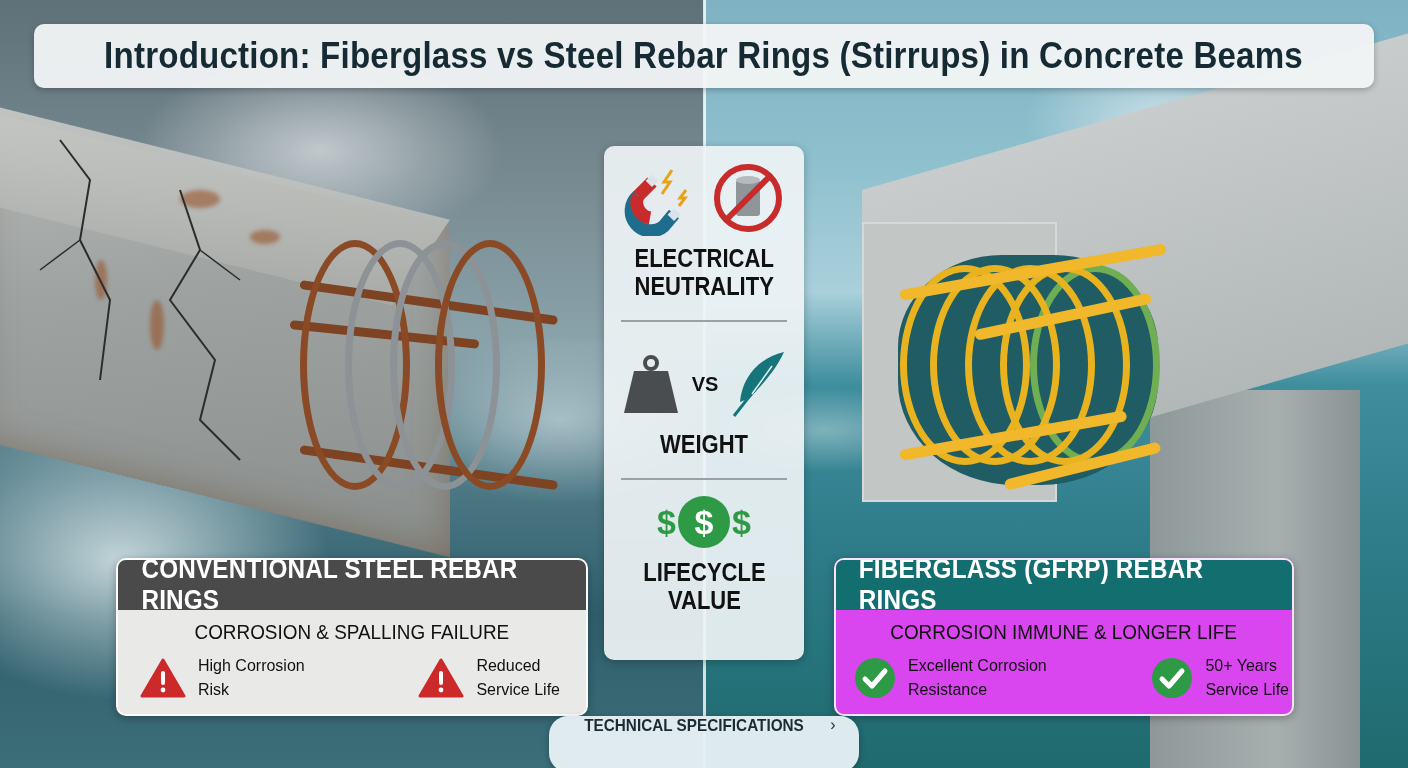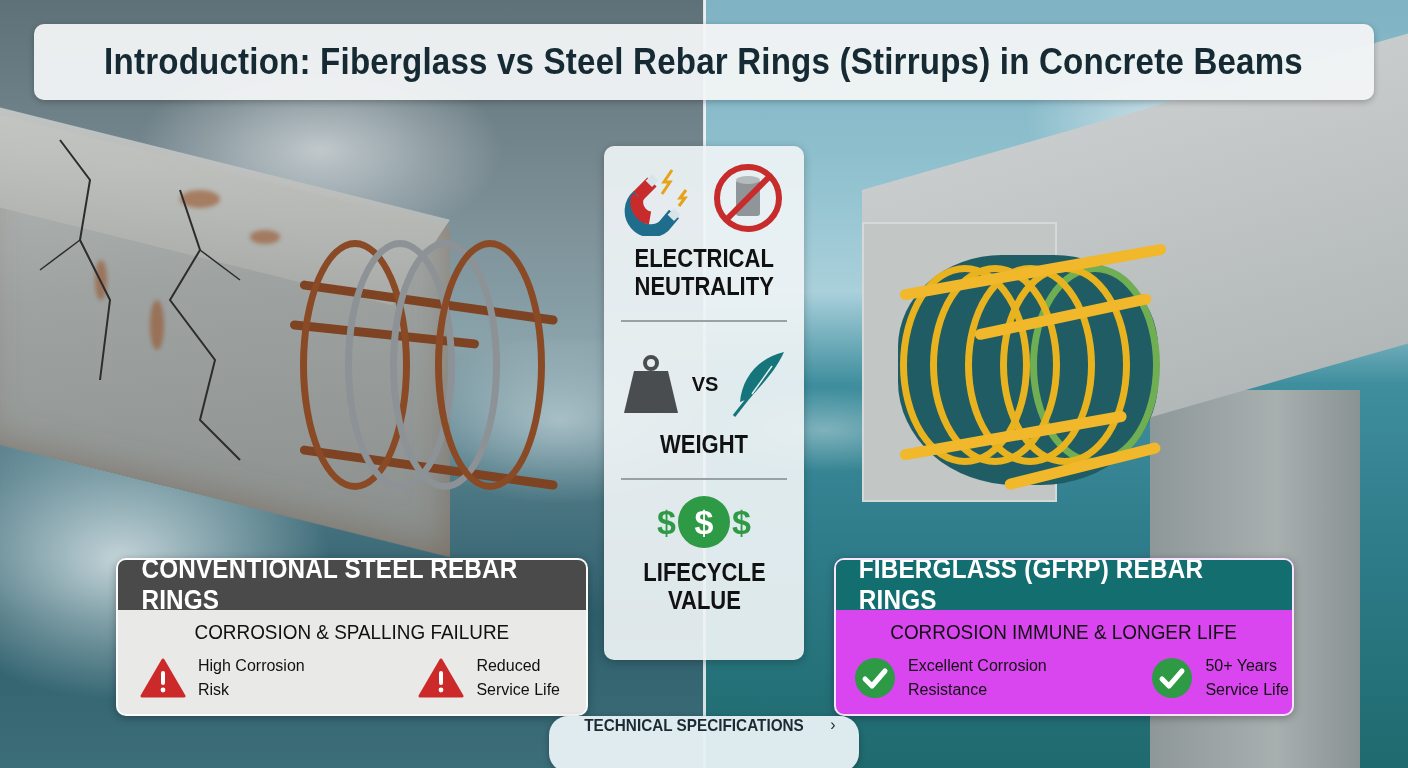--- a/index.html
+++ b/index.html
@@ -64,21 +64,21 @@
     background: linear-gradient(90deg, #8f9899 0%, #a7afaf 60%, #8a9394 100%);
   }
   .cage-right { position: absolute; left: 880px; top: 255px; width: 300px; height: 240px; }
   .hole-right { position: absolute; left: 18px; top: 0px; width: 260px; height: 230px; background: #1f5c63; border-radius: 40% 40% 45% 45%; }
   .ring-r { position: absolute; top: 10px; width: 130px; height: 200px; border: 7px solid #e9b320; border-radius: 50%; }
   .ring-r.green { border-color: #6fae52; }
   .bar-r { position: absolute; height: 11px; background: #f0b82a; border-radius: 6px; transform-origin: left center; }
 
   
   .title-bar {
-    position: absolute; left: 34px; top: 24px; width: 1340px; height: 76px;
+    position: absolute; left: 34px; top: 24px; width: 1340px; height: 64px;
     background: rgba(242,244,245,0.95);
     border-radius: 10px;
     box-shadow: 0 2px 6px rgba(0,0,0,0.25);
     display: flex; align-items: center; justify-content: center;
   }
   .title-bar h1 {
     font-family: "Liberation Sans", "DejaVu Sans", sans-serif;
     font-weight: 700; font-size: 36px; color: #152a33; letter-spacing: 0.2px;
     transform: scaleX(0.92);
   }

